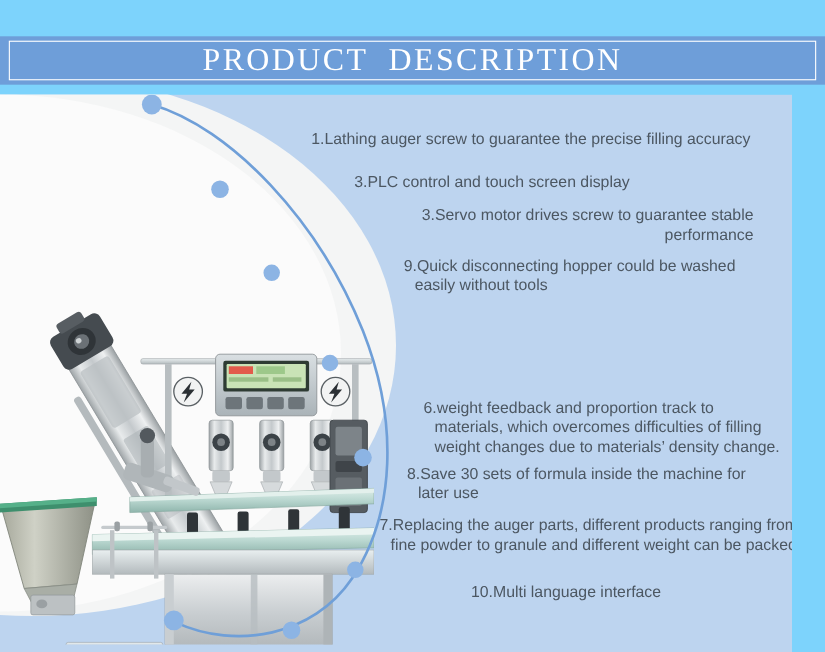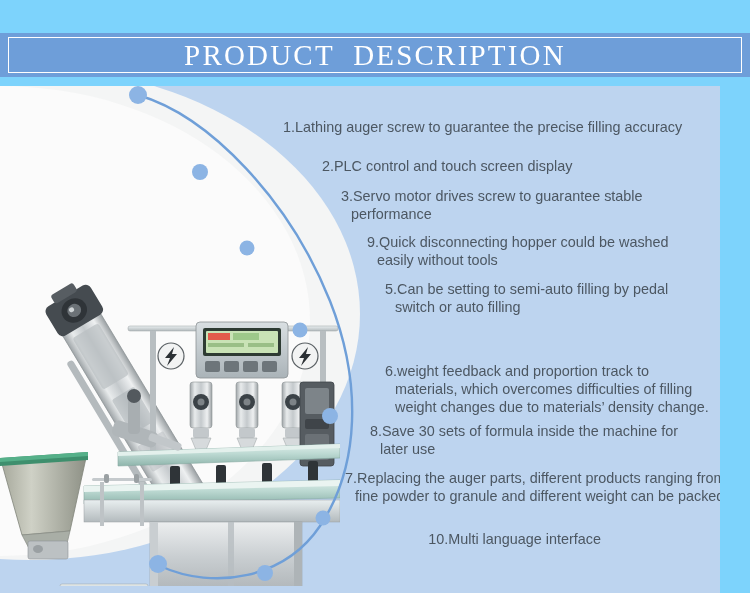--- a/index.html
+++ b/index.html
@@ -330,34 +330,31 @@
       <circle cx="158" cy="478" r="9" fill="#8cb4e4"></circle>
     </svg>
 
     <div id="feature-list">
 
       <div class="feature-item" style="left:283px; top:32px; width:455px;">
         <span class="ftext hang">1.Lathing auger screw to guarantee the precise filling accuracy</span>
       </div>
 
       <div class="feature-item" style="left:322px; top:71px; width:420px;">
-        <span class="ftext hang">2.PLC control and touch screen display</span>
-      </div>
-
-      <div class="feature-item" style="left:341px; top:101px; width:344px;">
+        <span class="ftext hang">3.PLC control and touch screen display</span>
+      </div>
+
+      <div class="feature-item" style="left:341px; top:101px; width:344px;text-align:right;">
         <span class="ftext hang">3.Servo motor drives screw to guarantee stable performance</span>
       </div>
 
       <div class="feature-item" style="left:367px; top:147px; width:320px;">
         <span class="ftext hang">9.Quick disconnecting hopper could be washed easily without tools</span>
       </div>
 
-      <div class="feature-item" style="left:385px; top:194px; width:312px;">
-        <span class="ftext hang">5.Can be setting to semi-auto filling by pedal switch or auto filling</span>
-      </div>
 
 
       <div class="feature-item" style="left:385px; top:276px; width:330px;">
         <span class="ftext hang">6.weight feedback and proportion track to materials, which overcomes difficulties of filling weight changes due to materials’ density change.</span>
       </div>
 
       <div class="feature-item" style="left:370px; top:336px; width:335px;">
         <span class="ftext hang">8.Save 30 sets of formula inside the machine for later use</span>
       </div>
 

